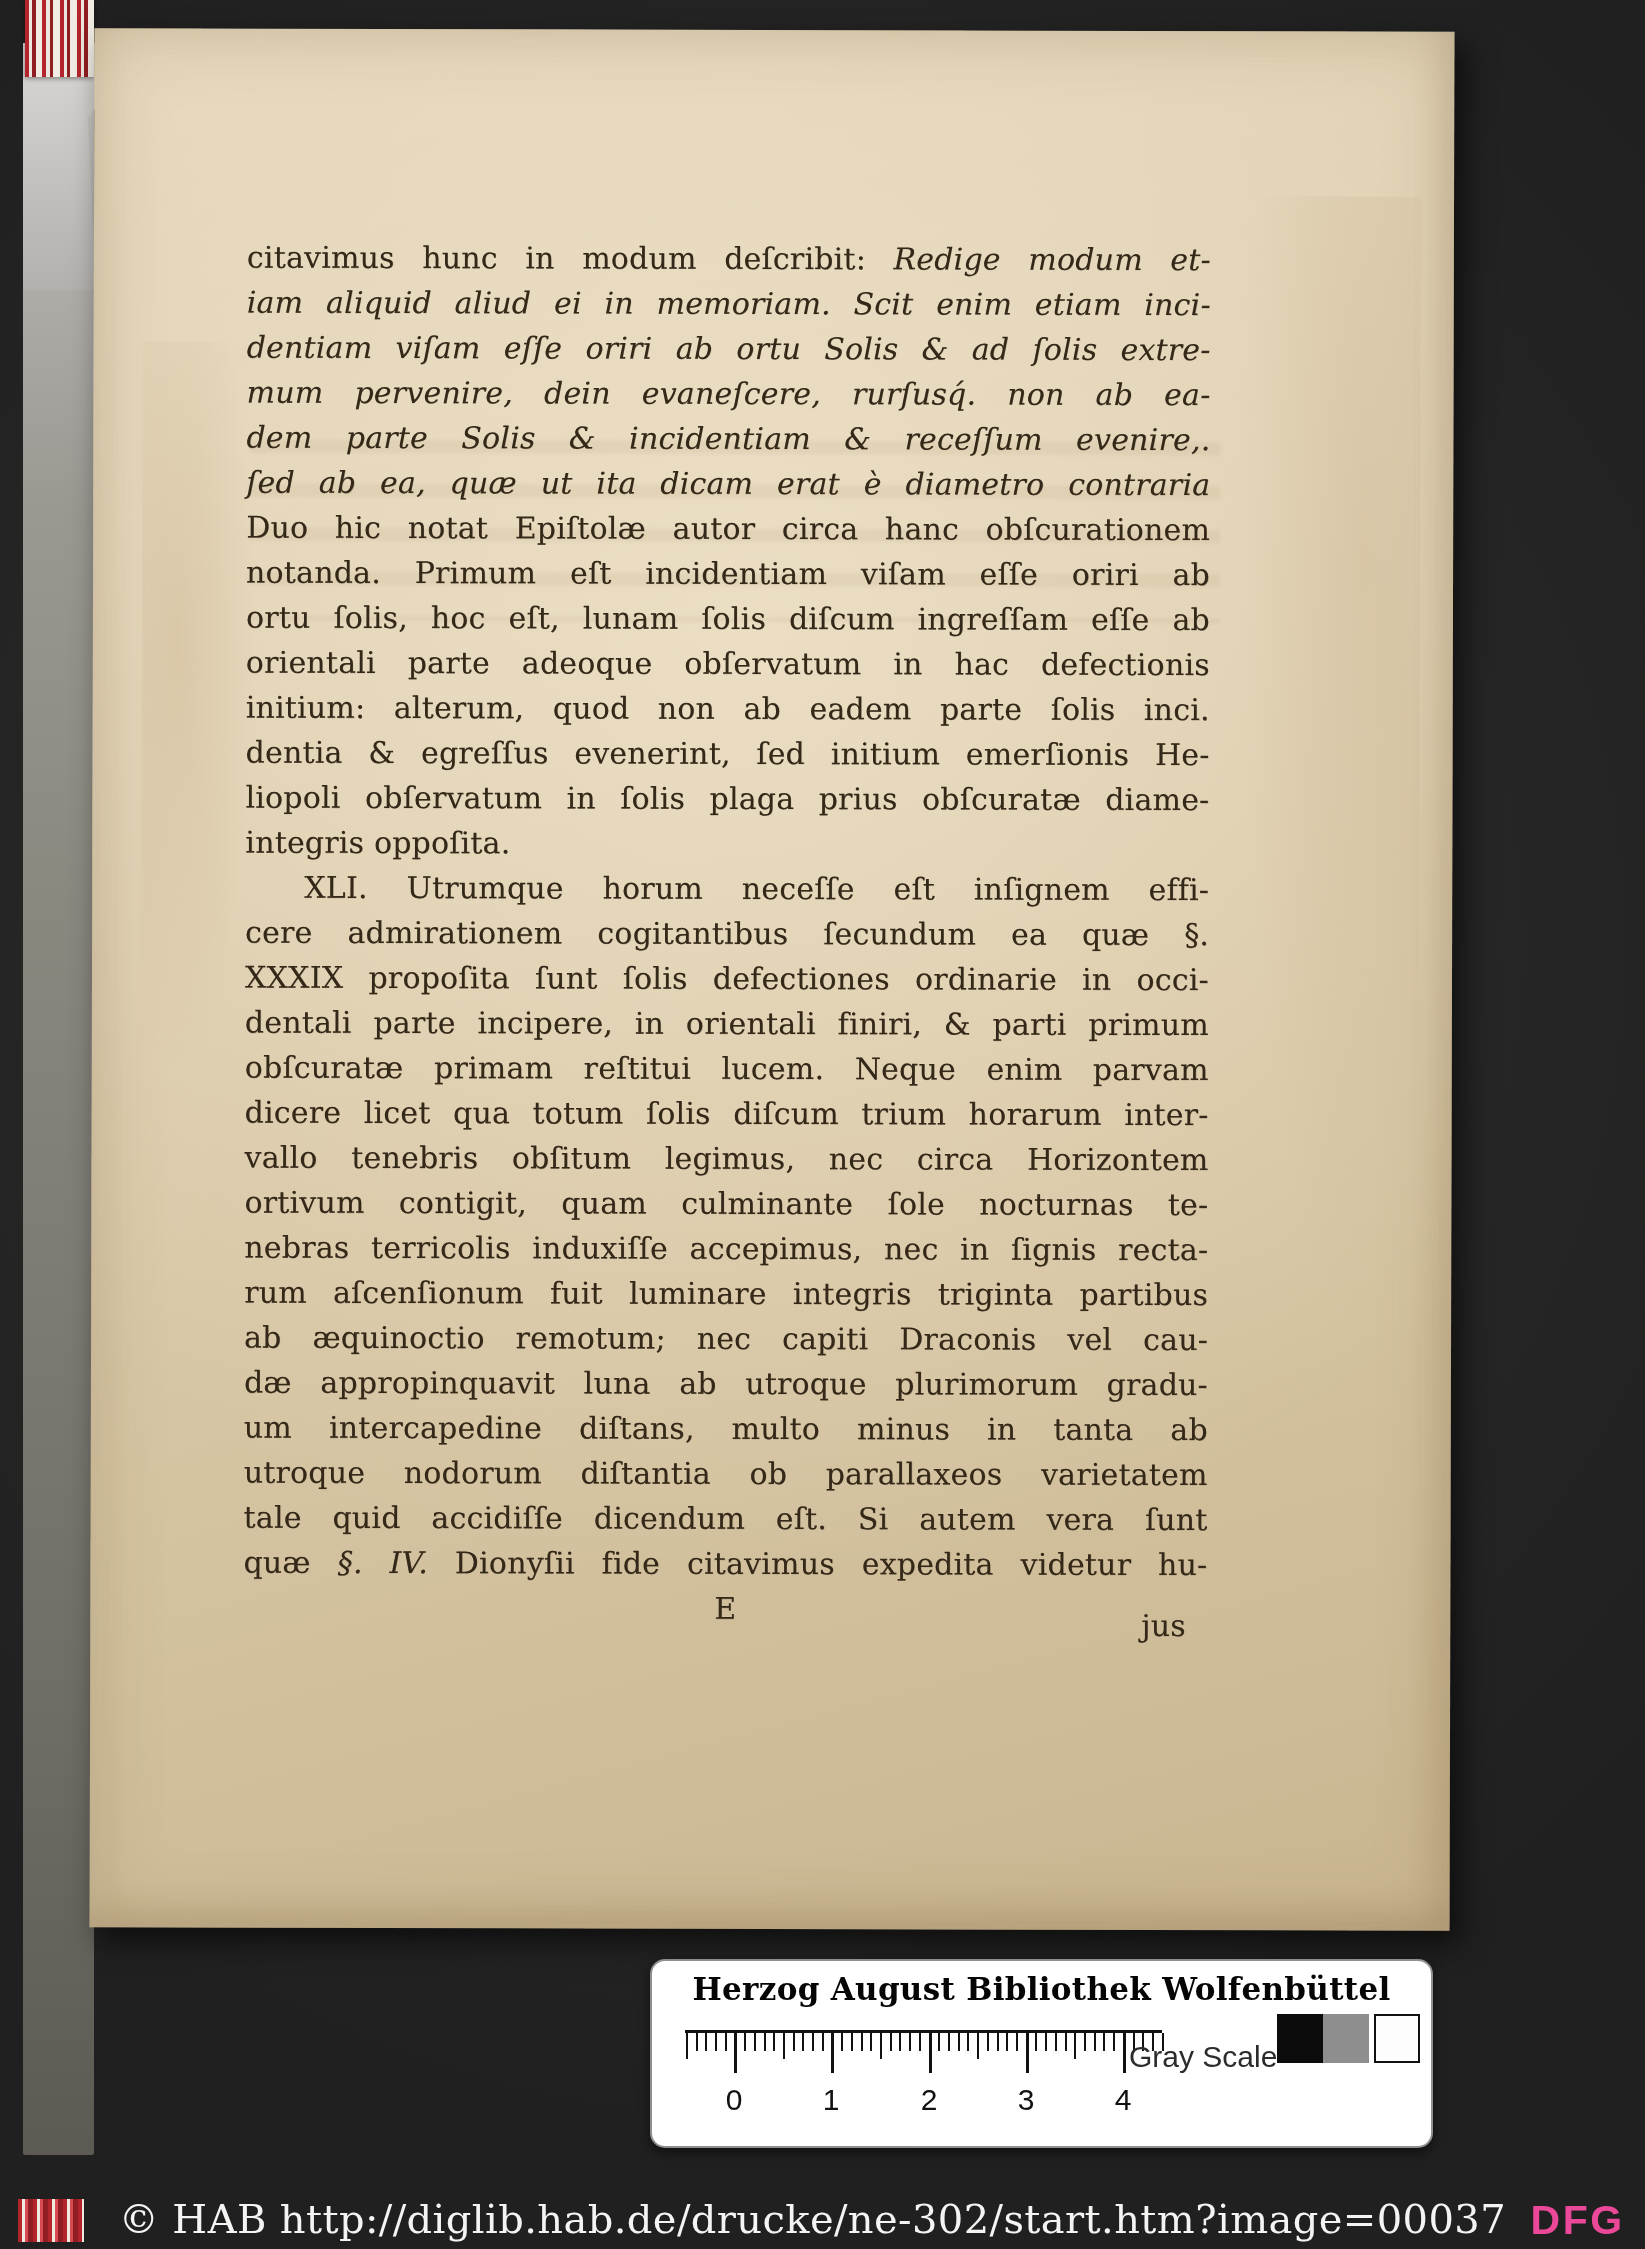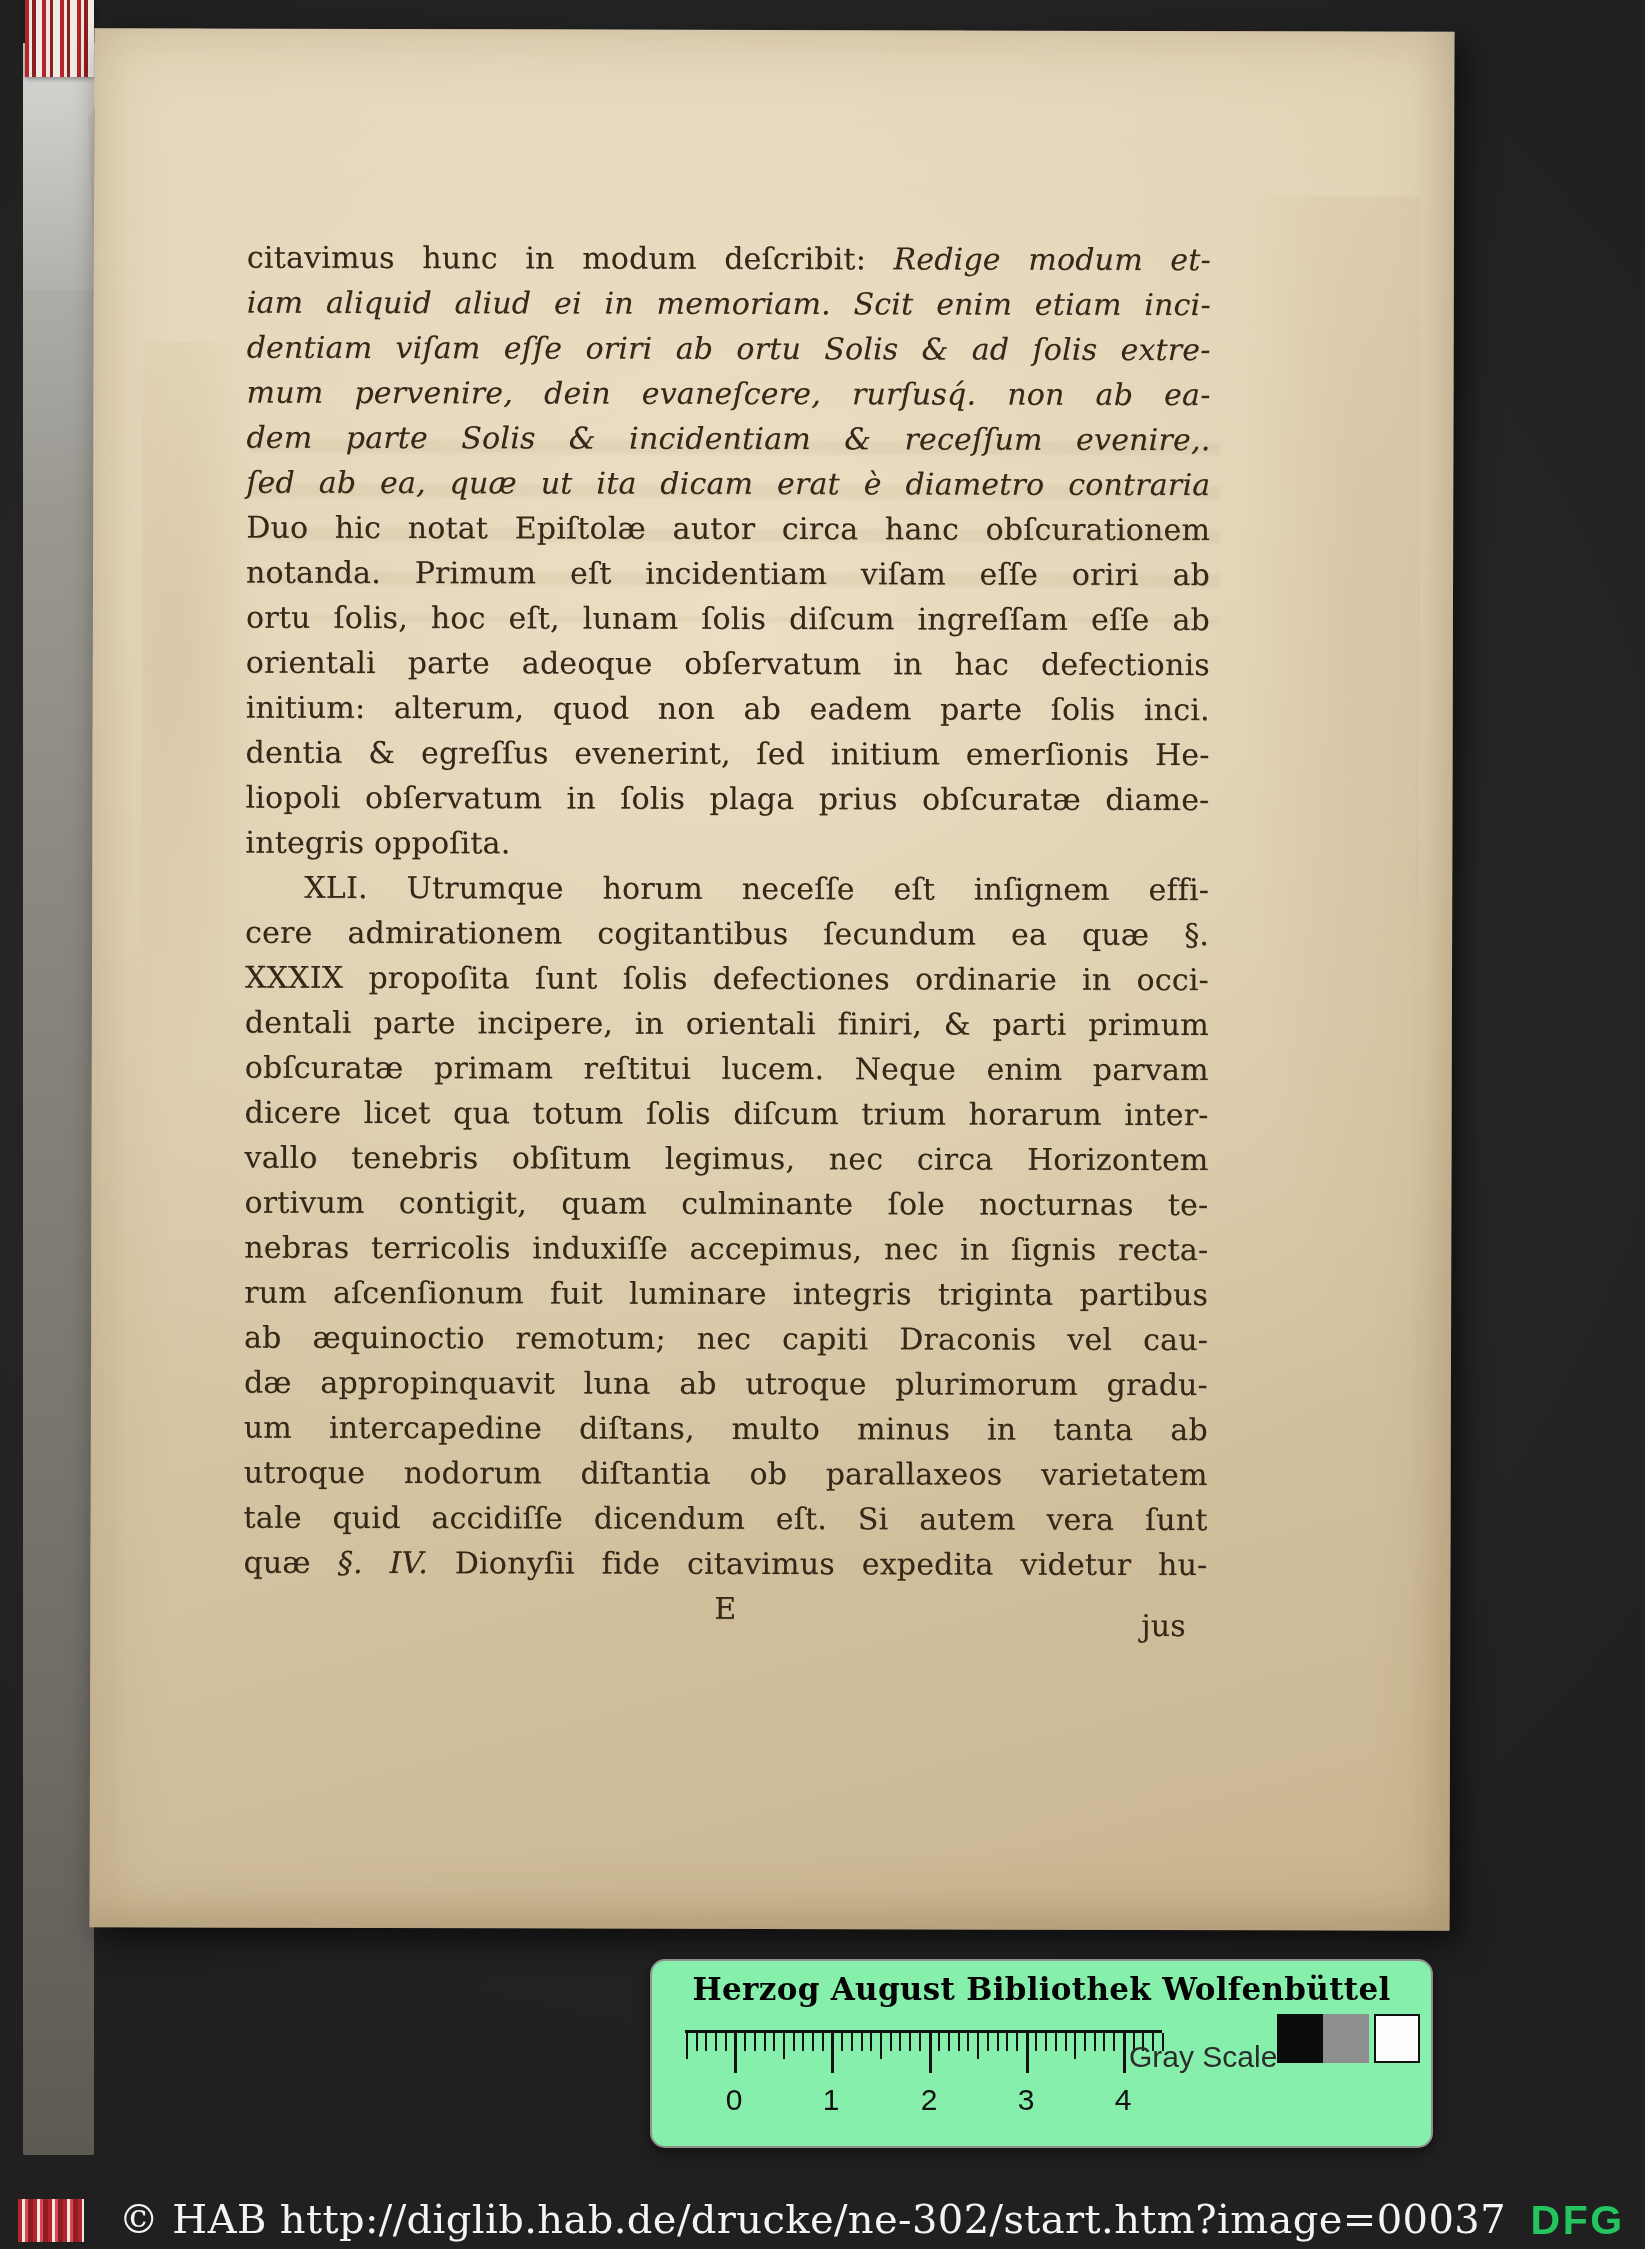--- a/index.html
+++ b/index.html
@@ -67,21 +67,21 @@
   .line { text-align:justify; text-align-last:justify; text-justify:inter-word; }
   .line-left { text-align:left; text-align-last:left; }
   .line-indent { text-indent:59px; }
   .it { font-style:italic; }
   .sig-line { position:relative; text-align:center; text-align-last:center; }
   .catchword { position:absolute; right:21.4px;margin-top:16px; }
 
   
   .scale-card {
     position:absolute; left:650px; top:1959px; width:783px; height:189px;
-    background:#86efac; border:2.5px solid #8f8f8c; border-radius:15px;
+    background:#ffffff; border:2.5px solid #8f8f8c; border-radius:15px;
     box-shadow:0 4.1px 11.5px rgba(0,0,0,0.5);
   }
   .card-title {
     margin-top:10px; text-align:center; font-weight:bold; font-size:31px;
     color:#050505; letter-spacing:0.3px; font-family:"DejaVu Serif", serif;
   }
   .ruler { position:absolute; left:33px; top:69px; width:477px; height:99px; }
   .ruler-line { position:absolute; left:0; top:0; width:100%; height:2.5px; background:#111; }
   .tick { position:absolute; top:2.5px; width:2.1px; background:#111; }
   .tick-mm { height:18px; }
@@ -102,21 +102,21 @@
   .sw-white { background:#fdfdfd; border:2.5px solid #111; margin-left:5px; }
 
   
   .footer-credit {
     position:absolute; left:58px; top:2196px; width:1448px; text-align:right;
     font-family:"DejaVu Serif", serif; font-size:40px; color:#f4f4f2; letter-spacing:0.4px;
   }
   .dfg-logo {
     position:absolute; right:21.4px; top:2197px;
     font-family:"Liberation Sans", sans-serif; font-weight:bold; font-size:41px;
-    color:#22c55e; letter-spacing:2.5px;
+    color:#ec4899; letter-spacing:2.5px;
   }
 </style>
 </head>
 <body>
 
 <div class="left-edge"></div>
 <div class="left-corner"></div>
 <div class="barcode-top"></div>
 <div class="barcode-bottom"></div>
 

